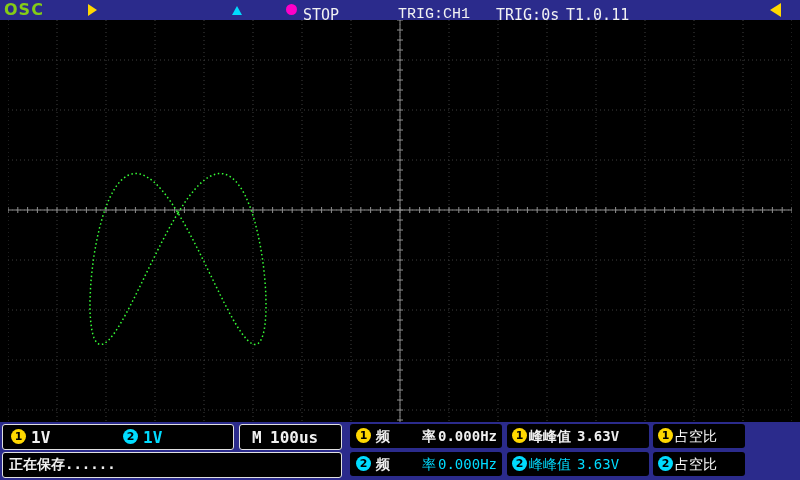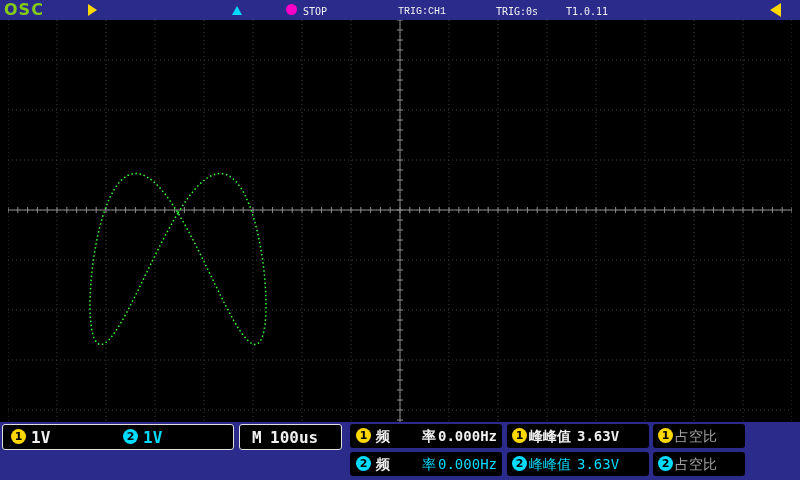--- a/index.html
+++ b/index.html
@@ -1,20 +1,20 @@
 <!DOCTYPE html>
 <html><head>
 <meta charset="utf-8">
 <style>
   html,body{margin:0;padding:0;width:800px;height:480px;background:#000;overflow:hidden;
     font-family:"DejaVu Sans Mono","Liberation Mono",monospace;}
   .abs{position:absolute;}
   
   #topbar{position:absolute;left:0;top:0;width:800px;height:20px;background:#2b2b8c;}
-  .tb-text{position:absolute;top:6px;color:#f2f2f2;font-size:10px;white-space:pre;}
+  .tb-text{position:absolute;top:6px;color:#f2f2f2;font-size:15px;white-space:pre;}
   #logo{position:absolute;left:4px;top:0px;color:#84cc16;font-family:"DejaVu Sans","Liberation Sans",sans-serif;
     font-weight:900;font-size:16px;letter-spacing:1px;}
   .tri-right{width:0;height:0;border-top:6px solid transparent;border-bottom:6px solid transparent;border-left:9px solid #ffd800;}
   .tri-up{width:0;height:0;border-left:5px solid transparent;border-right:5px solid transparent;border-bottom:9px solid #00dcff;}
   .tri-left{width:0;height:0;border-top:7px solid transparent;border-bottom:7px solid transparent;border-right:11px solid #ffd800;}
   #stop-dot{position:absolute;left:286px;top:4px;width:11px;height:11px;border-radius:50%;background:#ff00c8;}
   
   #scope-wrap{position:absolute;left:0;top:20px;width:800px;height:402px;background:#000;}
   #scope-svg{position:absolute;left:8px;top:0;width:784px;height:402px;}
   .grid{stroke:#3e3e3e;stroke-width:1;stroke-dasharray:1 3;}
@@ -24,21 +24,21 @@
   
   #bottombar{position:absolute;left:0;top:422px;width:800px;height:58px;background:#2b2b8c;}
   .box{position:absolute;background:#000;border:1px solid #e0e0e0;border-radius:3px;}
   .badge{display:inline-block;width:15px;height:15px;border-radius:50%;color:#000;
     font-size:11px;font-weight:bold;text-align:center;line-height:15px;
     font-family:"DejaVu Sans","Liberation Sans",sans-serif;}
   .badge.y{background:#ffd800;} .badge.c{background:#00dcff;}
   .mrow{position:absolute;left:350px;width:448px;height:26px;}
   .mbox{position:absolute;top:0;height:24px;background:#000;border-radius:3px;}
   .mtext{position:absolute;top:4px;font-size:14px;color:#f0f0f0;white-space:pre;}
-  .cyan{color:#00dcff;} .yellow{color:#a3a3a3;} .white{color:#f0f0f0;font-weight:bold;}
+  .cyan{color:#00dcff;} .yellow{color:#ffffff;} .white{color:#f0f0f0;font-weight:bold;}
   .bbadge{position:absolute;top:4px;}
 </style>
 </head>
 <body>
 
 <div id="topbar">
   <span id="logo">OSC</span>
   <span class="abs tri-right" style="left:88px;top:4px;"></span>
   <span class="abs tri-up" style="left:232px;top:6px;"></span>
   <span id="stop-dot"></span>
@@ -211,20 +211,23 @@
     <span class="mtext white" style="left:28px;font-size:16px;font-weight:bold;top:3px;">1V</span>
     <span class="badge c bbadge" style="left:120px;">2</span>
     <span class="mtext cyan" style="left:140px;font-size:16px;font-weight:bold;top:3px;">1V</span>
   </div>
 
   <div class="box" style="left:239px;top:2px;width:101px;height:24px;">
     <span class="mtext white" style="left:12px;font-size:16px;font-weight:bold;top:3px;">M</span>
     <span class="mtext white" style="left:30px;font-size:16px;top:3px;">100us</span>
   </div>
 
+  <div class="box" style="left:2px;top:30px;width:338px;height:24px;">
+    <span class="mtext white" style="left:6px;top:3px;">正在保存......</span>
+  </div>
 
   <div class="mrow" style="top:2px;">
     <div class="mbox" style="left:0;width:152px;">
       <span class="badge y bbadge" style="left:6px;">1</span>
       <span class="mtext white" style="left:26px;">频</span>
       <span class="mtext white" style="left:72px;">率</span>
       <span class="mtext white" style="left:88px;">0.000Hz</span>
     </div>
     <div class="mbox" style="left:157px;width:142px;">
       <span class="badge y bbadge" style="left:5px;">1</span>

